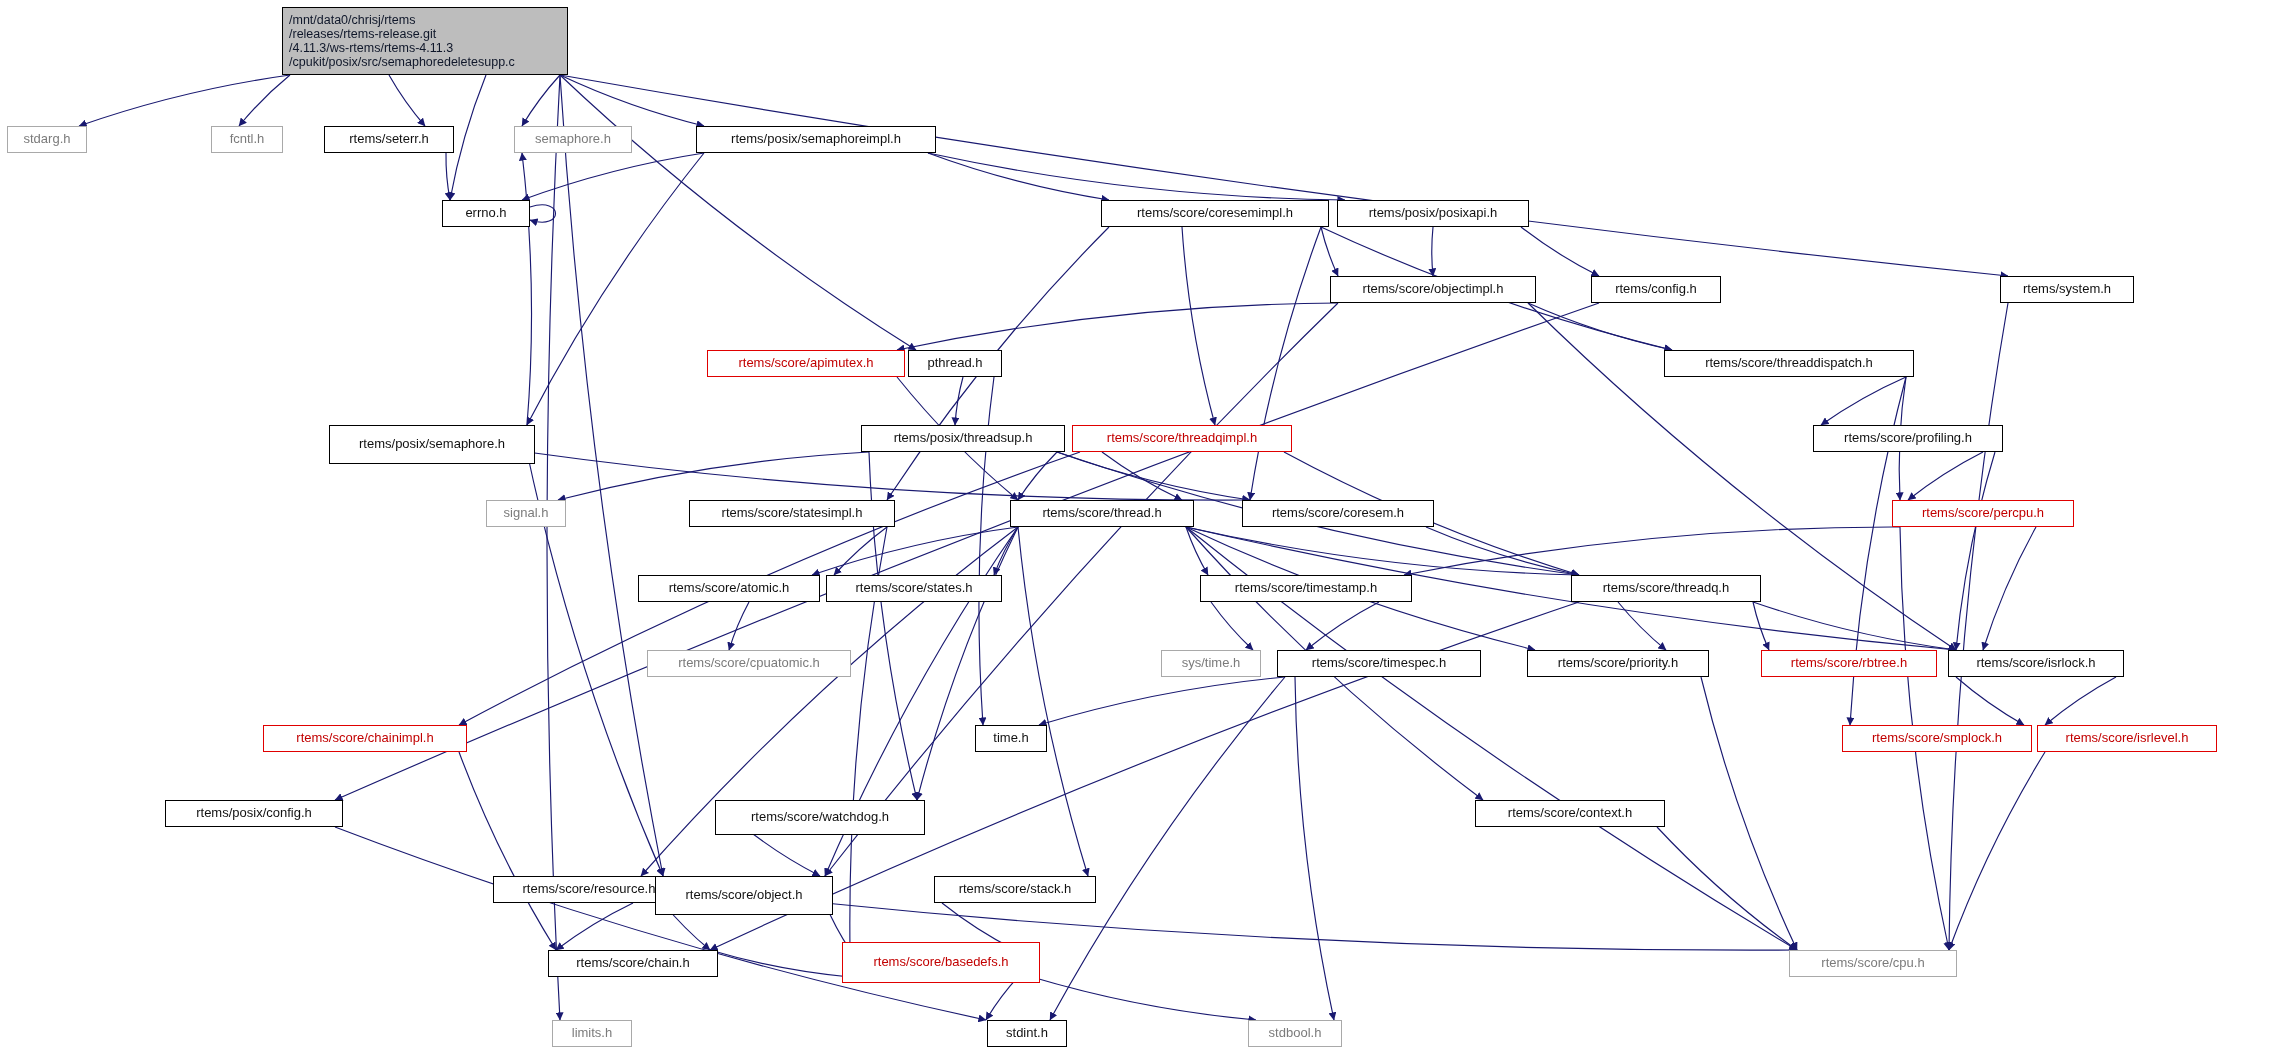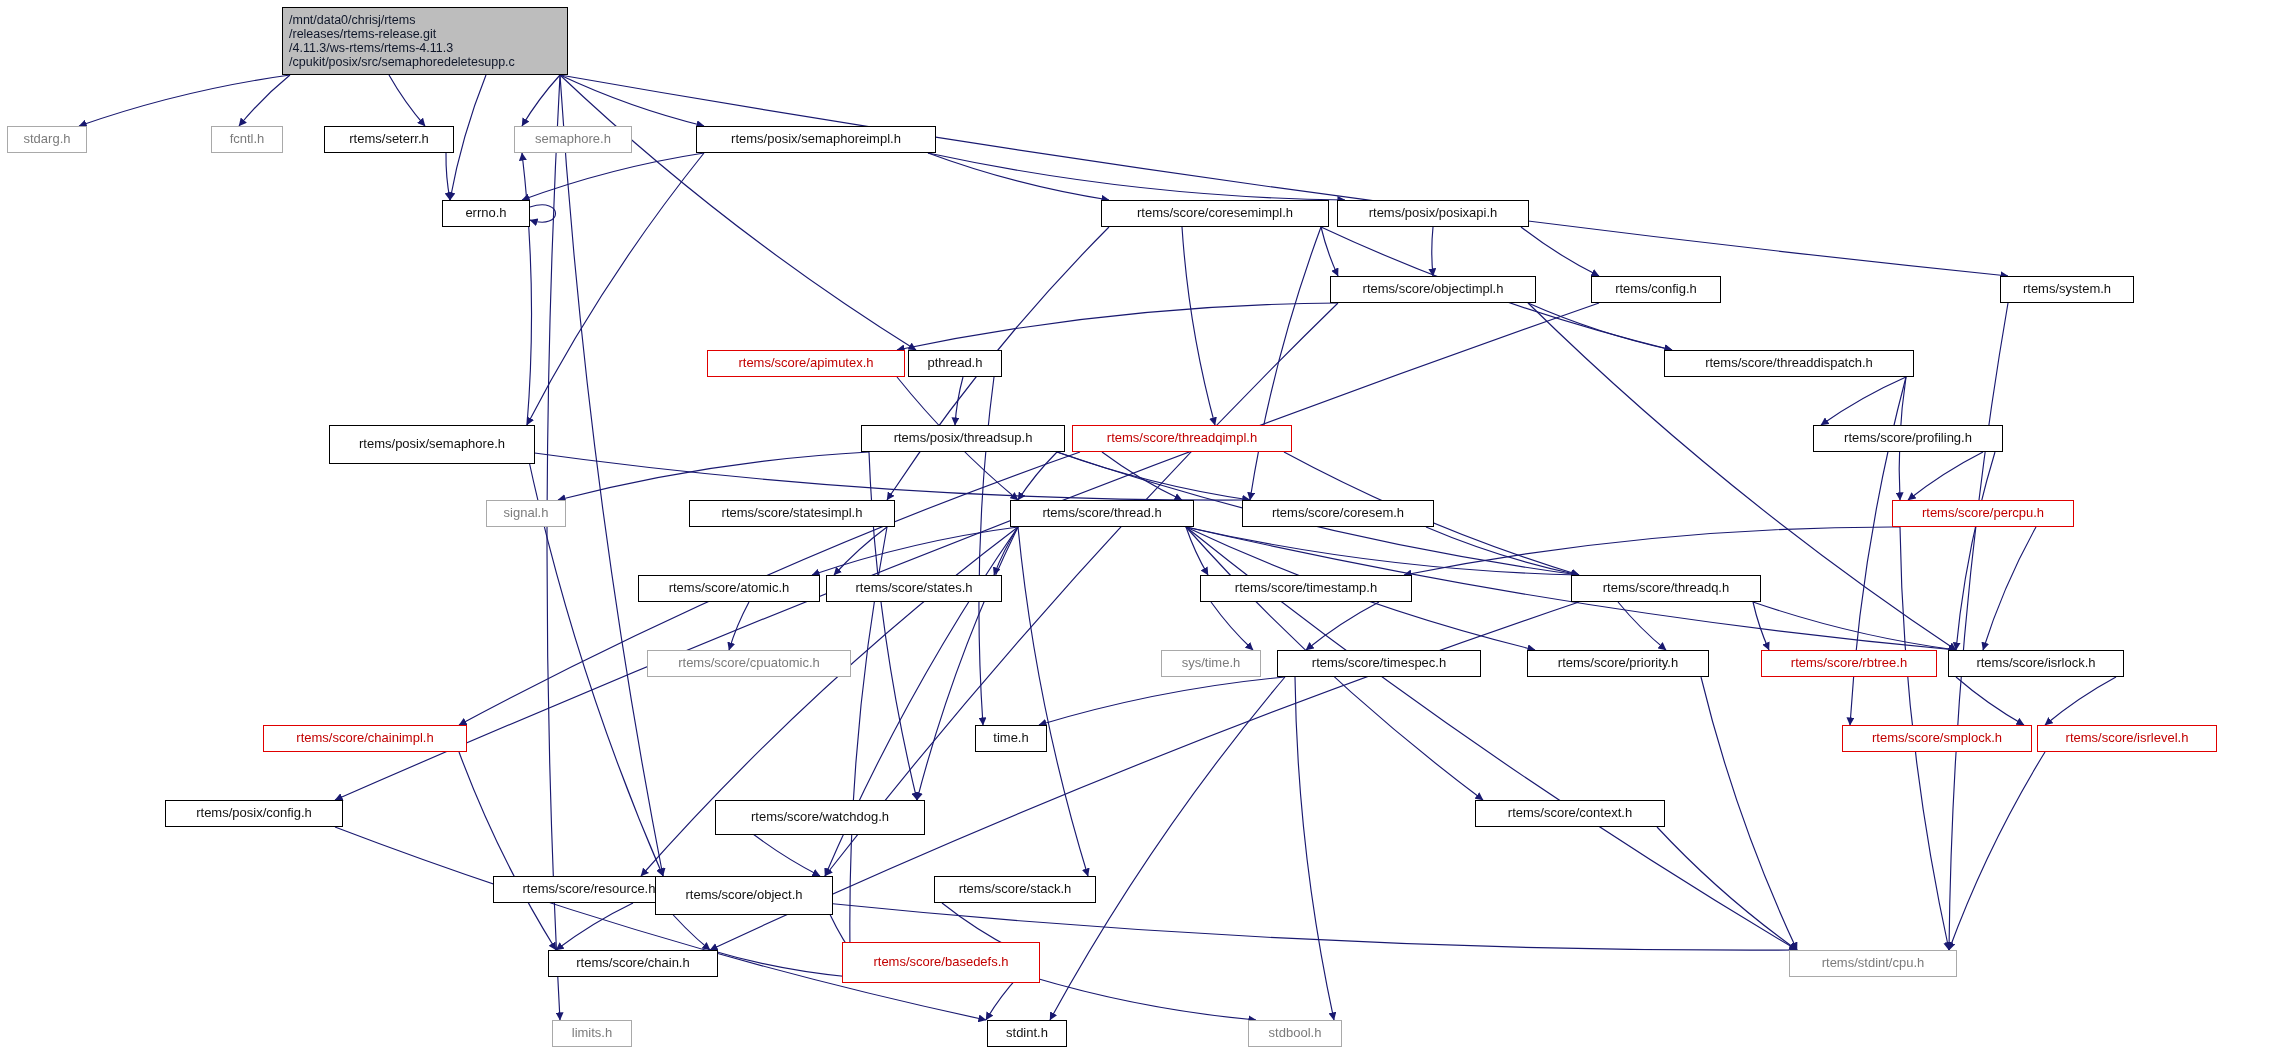--- a/index.html
+++ b/index.html
@@ -160,17 +160,17 @@
     <div class="node truncated" style="left: 1842px; top: 725px; width: 190px; height: 27px;">rtems/score/smplock.h</div>
     <div class="node truncated" style="left: 2037px; top: 725px; width: 180px; height: 27px;">rtems/score/isrlevel.h</div>
     <div class="node " style="left: 165px; top: 800px; width: 178px; height: 27px;">rtems/posix/config.h</div>
     <div class="node " style="left: 715px; top: 800px; width: 210px; height: 35px;">rtems/score/watchdog.h</div>
     <div class="node " style="left: 1475px; top: 800px; width: 190px; height: 27px;">rtems/score/context.h</div>
     <div class="node " style="left: 457px; top: 876px; width: 192px; height: 27px; margin-left: 36px;">rtems/score/resource.h</div>
     <div class="node " style="left: 655px; top: 876px; width: 178px; height: 39px;">rtems/score/object.h</div>
     <div class="node " style="left: 934px; top: 876px; width: 162px; height: 27px;">rtems/score/stack.h</div>
     <div class="node " style="left: 548px; top: 950px; width: 170px; height: 27px;">rtems/score/chain.h</div>
     <div class="node truncated" style="left: 842px; top: 942px; width: 198px; height: 41px;">rtems/score/basedefs.h</div>
-    <div class="node external" style="left: 1789px; top: 950px; width: 168px; height: 27px;">rtems/stdint/cpu.h</div>
+    <div class="node external" style="left: 1789px; top: 950px; width: 168px; height: 27px;">rtems/score/cpu.h</div>
     <div class="node external" style="left: 552px; top: 1020px; width: 80px; height: 27px;">limits.h</div>
     <div class="node " style="left: 978px; top: 1020px; width: 80px; height: 27px; margin-left: 9px;">stdint.h</div>
     <div class="node external" style="left: 1248px; top: 1020px; width: 94px; height: 27px;">stdbool.h</div>
   </div>
 
 </body></html>

